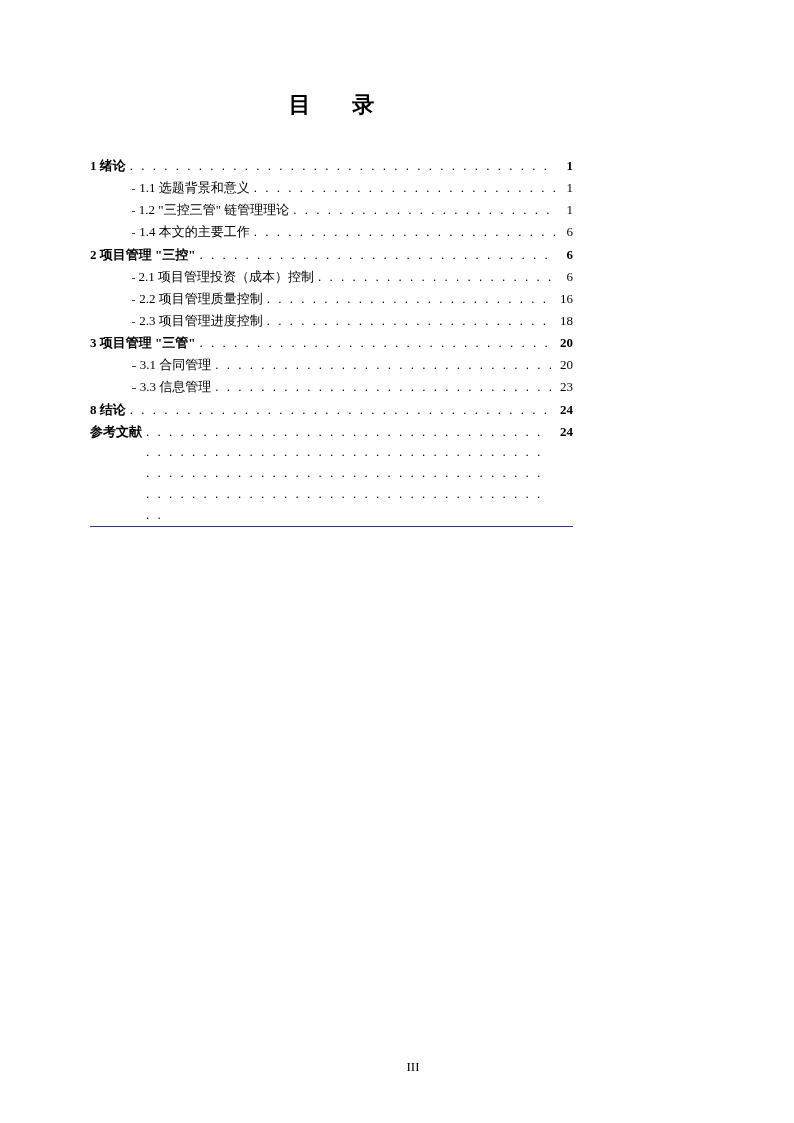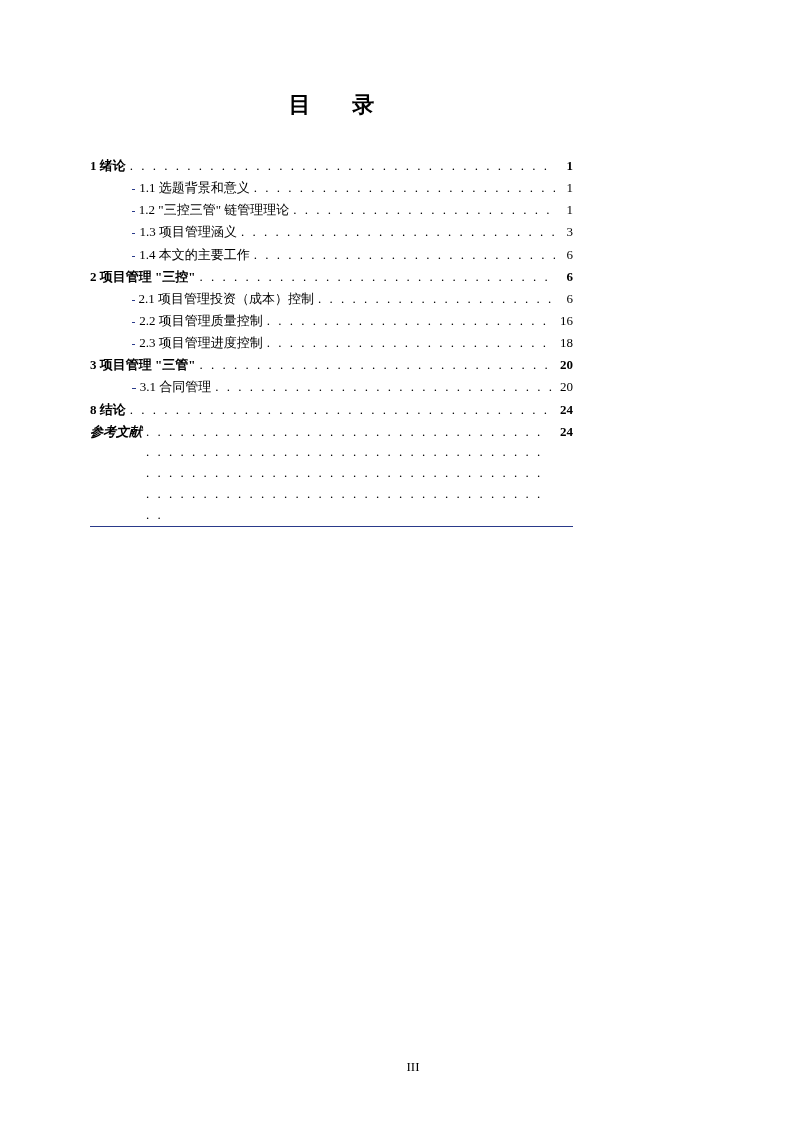--- a/index.html
+++ b/index.html
@@ -53,21 +53,21 @@
   .page-no { flex: 0 0 auto; min-width: 18px; text-align: right; }
   .ref-row {
     display: flex;
     align-items: baseline;
     font-size: 13px;
     line-height: 1.6;
     border-bottom: 1px solid #2a3a8a;
     padding-bottom: 0px;
     margin-top: 1px;
   }
-  .ref-row .label-text { font-weight: bold; font-style: italic; }
+  .ref-row .label-text { font-weight: bold; }
   .ref-row .page-no { font-weight: bold; }
   .footer-page {
     position: absolute;
     bottom: 48px;
     left: 16px;
     width: 794px;
     text-align: center;
     font-size: 13px;
     font-family: "Times New Roman", serif;
   }
@@ -89,26 +89,20 @@
         <span class="link-mark"></span>
         <span class="label-text">1.1 选题背景和意义</span>
         <span class="leader"></span>
         <span class="page-no">1</span>
       </div>
       <div class="toc-line level2">
         <span class="link-mark"></span>
         <span class="label-text">1.2 "三控三管" 链管理理论</span>
         <span class="leader"></span>
         <span class="page-no">1</span>
-      </div>
-      <div class="toc-line level2">
-        <span class="link-mark"></span>
-        <span class="label-text">1.3 项目管理涵义</span>
-        <span class="leader"></span>
-        <span class="page-no">3</span>
       </div>
       <div class="toc-line level2">
         <span class="link-mark"></span>
         <span class="label-text">1.4 本文的主要工作</span>
         <span class="leader"></span>
         <span class="page-no">6</span>
       </div>
       <div class="toc-line level1">
         <span class="label-text">2 项目管理 "三控"</span>
         <span class="leader"></span>
@@ -136,20 +130,26 @@
         <span class="label-text">3 项目管理 "三管"</span>
         <span class="leader"></span>
         <span class="page-no">20</span>
       </div>
       <div class="toc-line level2">
         <span class="link-mark"></span>
         <span class="label-text">3.1 合同管理</span>
         <span class="leader"></span>
         <span class="page-no">20</span>
       </div>
+      <div class="toc-line level2">
+        <span class="link-mark"></span>
+        <span class="label-text">3.3 信息管理</span>
+        <span class="leader"></span>
+        <span class="page-no">23</span>
+      </div>
       <div class="toc-line level1">
         <span class="label-text">8 结论</span>
         <span class="leader"></span>
         <span class="page-no">24</span>
       </div>
     </div>
 
   <div class="ref-row">
     <span class="label-text">参考文献</span>
     <span class="leader"></span>

